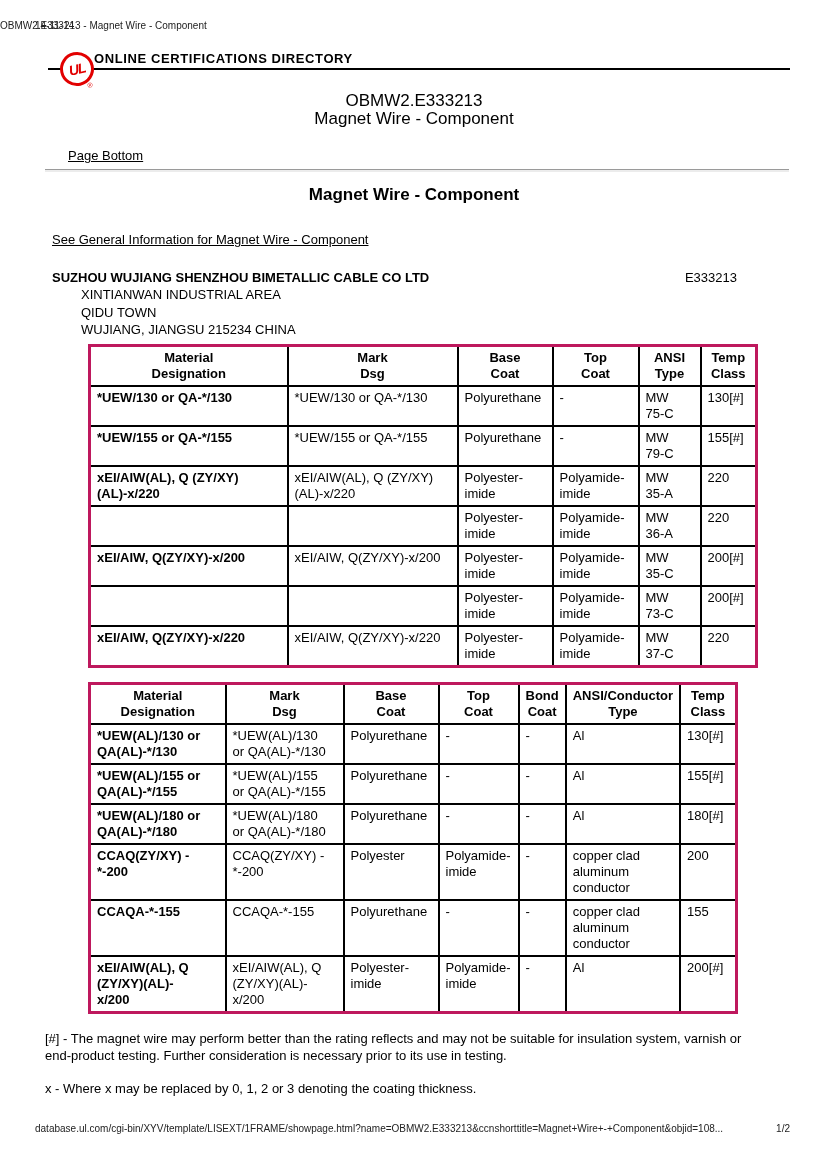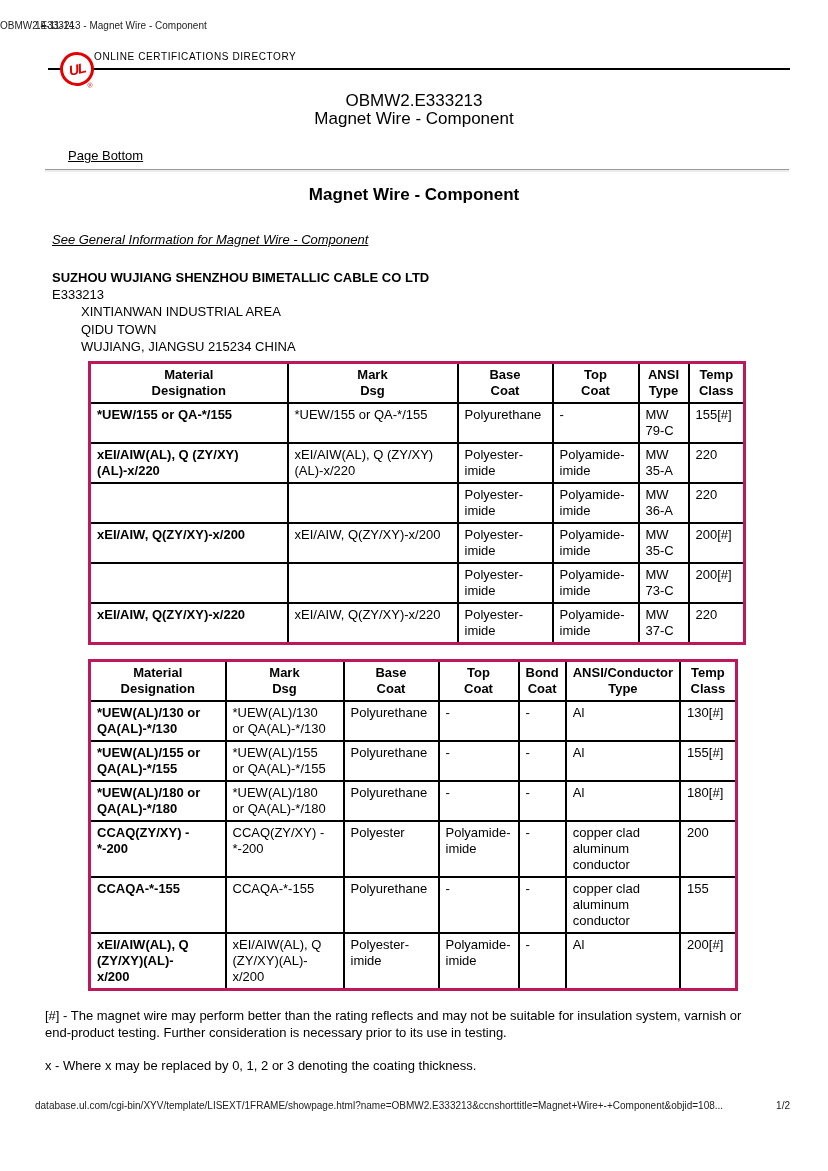--- a/index.html
+++ b/index.html
@@ -13,43 +13,43 @@
   .ph-date{position:absolute;left:35px;}
   .ph-title{position:absolute;left:0;right:0;text-align:left;}
   
   .masthead{position:relative;height:40px;margin:12px 38px 0 48px;}
   .mast-line{position:absolute;top:20px;left:0;right:0;height:2px;background:#000;}
   .ul-logo{position:absolute;top:4px;left:12px;width:34px;height:34px;background:#fff;
     border:3px solid #e20000;border-radius:50%;box-sizing:border-box;
     display:flex;align-items:center;justify-content:center;transform:rotate(-12deg);z-index:2;}
   .ul-letters{color:#e20000;font-weight:bold;font-style:italic;font-size:14px;letter-spacing:-1px;}
   .ul-reg{position:absolute;bottom:-8px;right:2px;font-size:7px;color:#e20000;font-style:normal;}
-  .ocd{position:absolute;left:46px;top:3px;font-weight:normal;font-size:10px;letter-spacing:0.6px;background:transparent;}
+  .ocd{position:absolute;left:46px;top:3px;font-weight:bold;font-size:13px;letter-spacing:0.6px;background:transparent;}
   
   .doc-title{text-align:center;margin-top:4px;font-size:17px;font-weight:normal;line-height:18px;}
   .section-title{text-align:center;font-size:17px;font-weight:bold;margin-top:12px;line-height:22px;}
   
   a.link{color:#000;text-decoration:underline;cursor:pointer;}
   .pb{display:inline-block;margin:20px 0 0 68px;}
-  .gi{display:inline-block;margin:26px 0 0 52px;font-style:italic;}
+  .gi{display:inline-block;margin:26px 0 0 52px;}
   .hr{margin:6px 39px 0 45px;height:3px;background:#ececec;border-top:1px solid #9a9a9a;box-sizing:border-box;}
   
-  .company-row{display:flex;justify-content:space-between;margin:22px 91px 0 52px;line-height:17px;flex-direction:column;}
+  .company-row{display:flex;justify-content:space-between;margin:22px 91px 0 52px;line-height:17px;}
   .company-name{font-weight:bold;}
   .addr{margin-left:81px;line-height:17.5px;}
   
   table.t{border-collapse:collapse;border:3px solid #be185d;margin-left:88px;table-layout:fixed;}
   .t1{margin-top:5px;}
   .t2{margin-top:14px;}
   table.t th,table.t td{border:2px solid #000;box-sizing:border-box;
     padding:3px 6px;vertical-align:top;white-space:pre-line;line-height:16px;font-size:13px;}
   table.t th{font-weight:bold;text-align:center;vertical-align:middle;}
   table.t td:first-child{font-weight:bold;}
   .t1 th:nth-child(1){width:198px}.t1 th:nth-child(2){width:170px}.t1 th:nth-child(3){width:95px}
-  .t1 th:nth-child(4){width:86px}.t1 th:nth-child(5){width:50px}.t1 th:nth-child(6){width:56px}
+  .t1 th:nth-child(4){width:86px}.t1 th:nth-child(5){width:62px}.t1 th:nth-child(6){width:56px}
   .t2 th:nth-child(1){width:136px}.t2 th:nth-child(2){width:118px}.t2 th:nth-child(3){width:95px}
   .t2 th:nth-child(4){width:80px}.t2 th:nth-child(5){width:44px}.t2 th:nth-child(6){width:109px}
   .t2 th:nth-child(7){width:56px}
   
   .note{margin:16px 70px 0 45px;line-height:17px;}
   .print-footer{display:flex;justify-content:space-between;margin:26px 38px 0 35px;font-size:10px;color:#222;}
 </style>
 </head>
 <body>
 
@@ -102,20 +102,29 @@
         <th>Top
 Coat</th>
         <th>ANSI
 Type</th>
         <th>Temp
 Class</th>
       </tr>
     </thead>
   <tbody>
       <tr>
+        <td>*UEW/130 or QA-*/130</td>
+        <td>*UEW/130 or QA-*/130</td>
+        <td>Polyurethane</td>
+        <td>-</td>
+        <td>MW
+75-C</td>
+        <td>130[#]</td>
+      </tr>
+      <tr>
         <td>*UEW/155 or QA-*/155</td>
         <td>*UEW/155 or QA-*/155</td>
         <td>Polyurethane</td>
         <td>-</td>
         <td>MW
 79-C</td>
         <td>155[#]</td>
       </tr>
       <tr>
         <td>xEI/AIW(AL), Q (ZY/XY)

